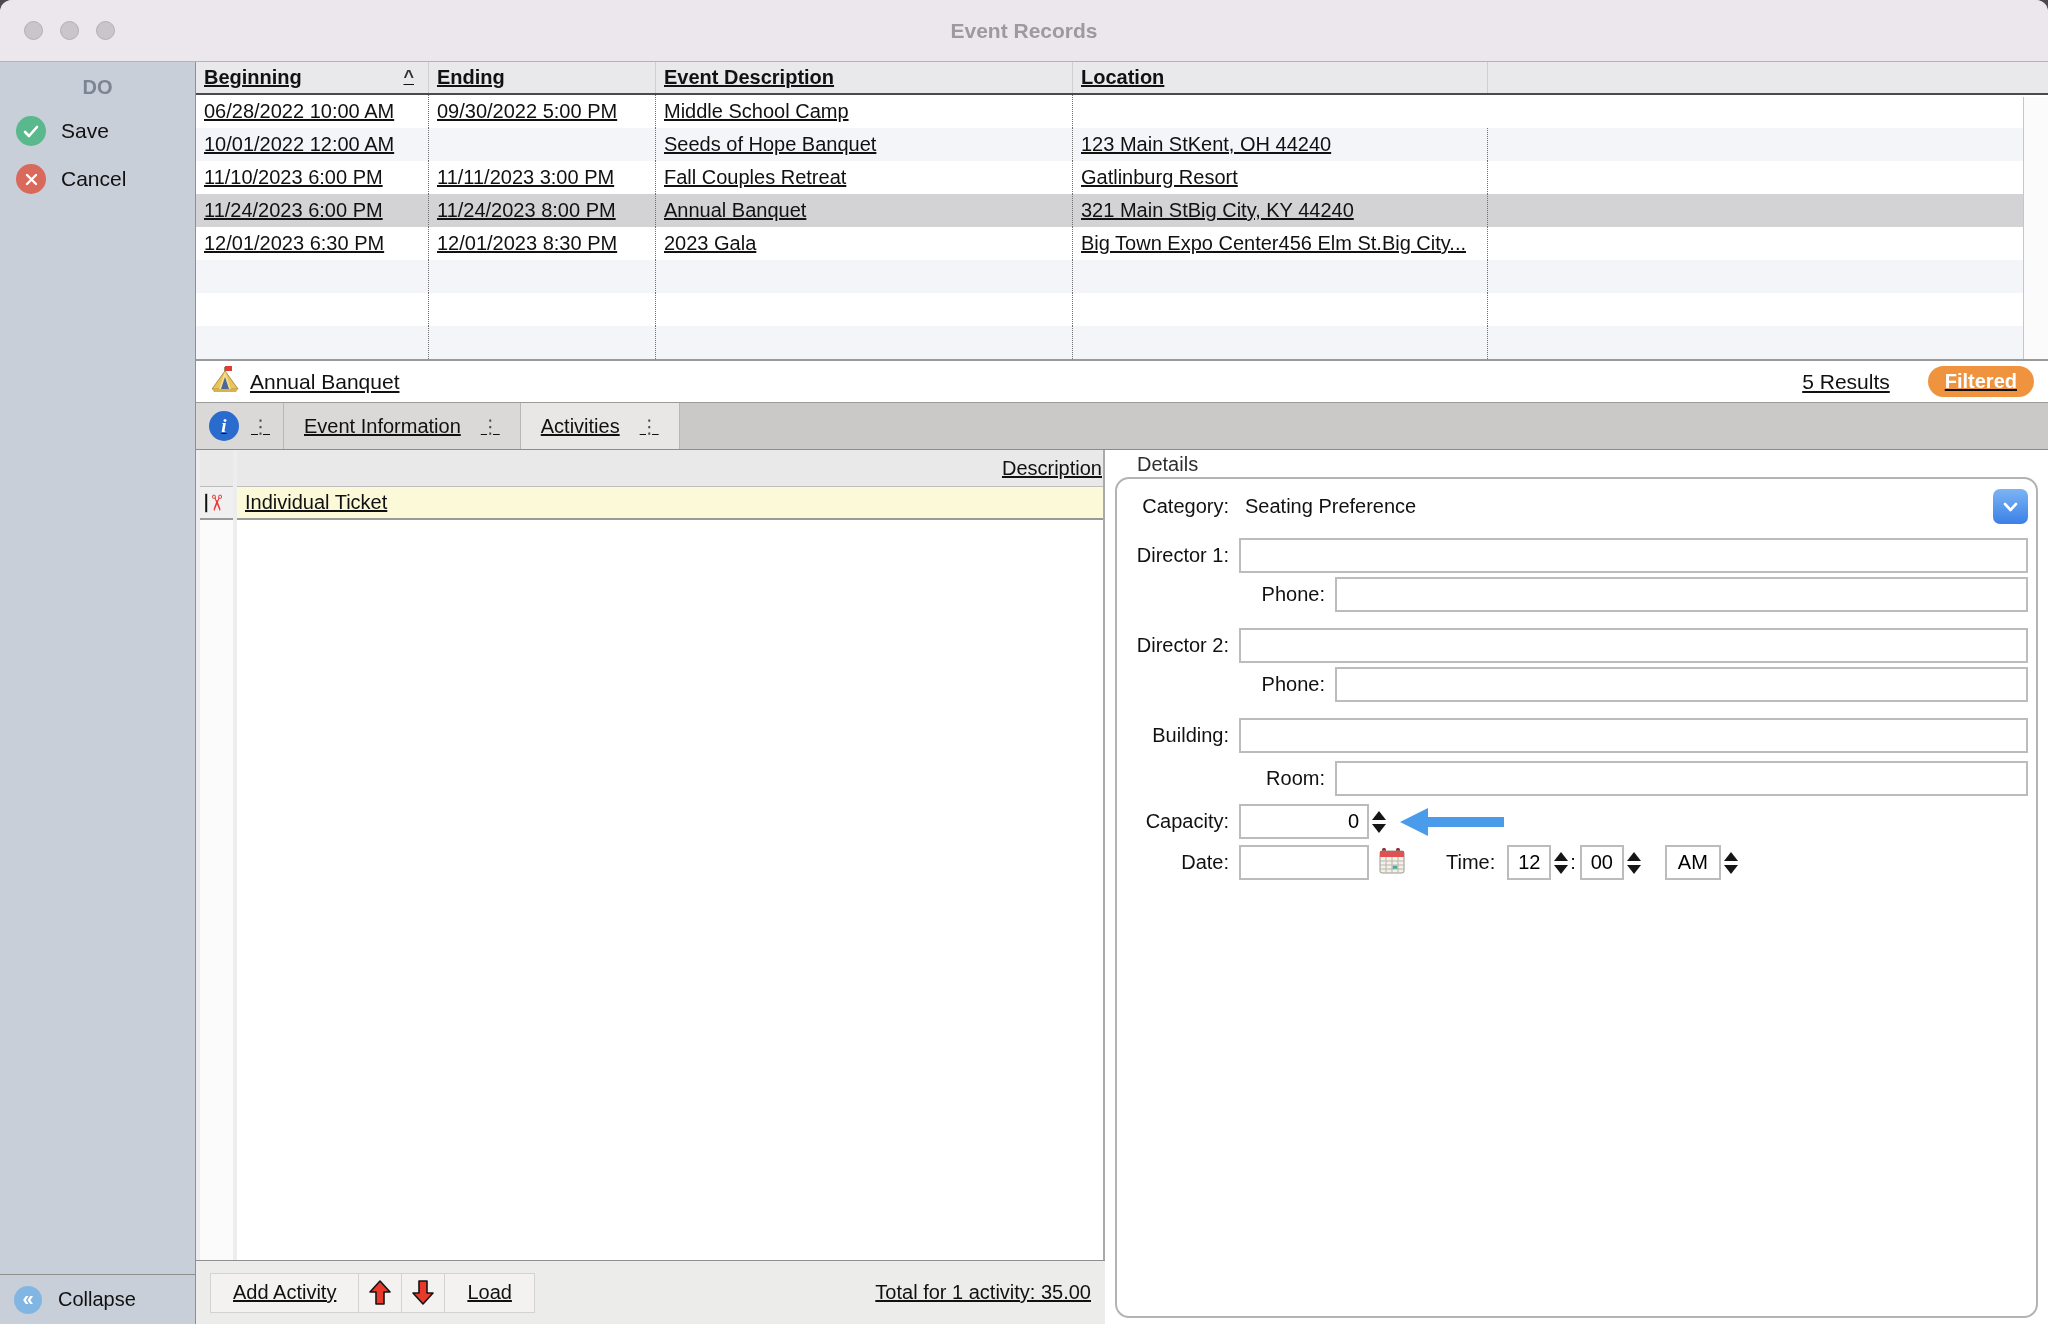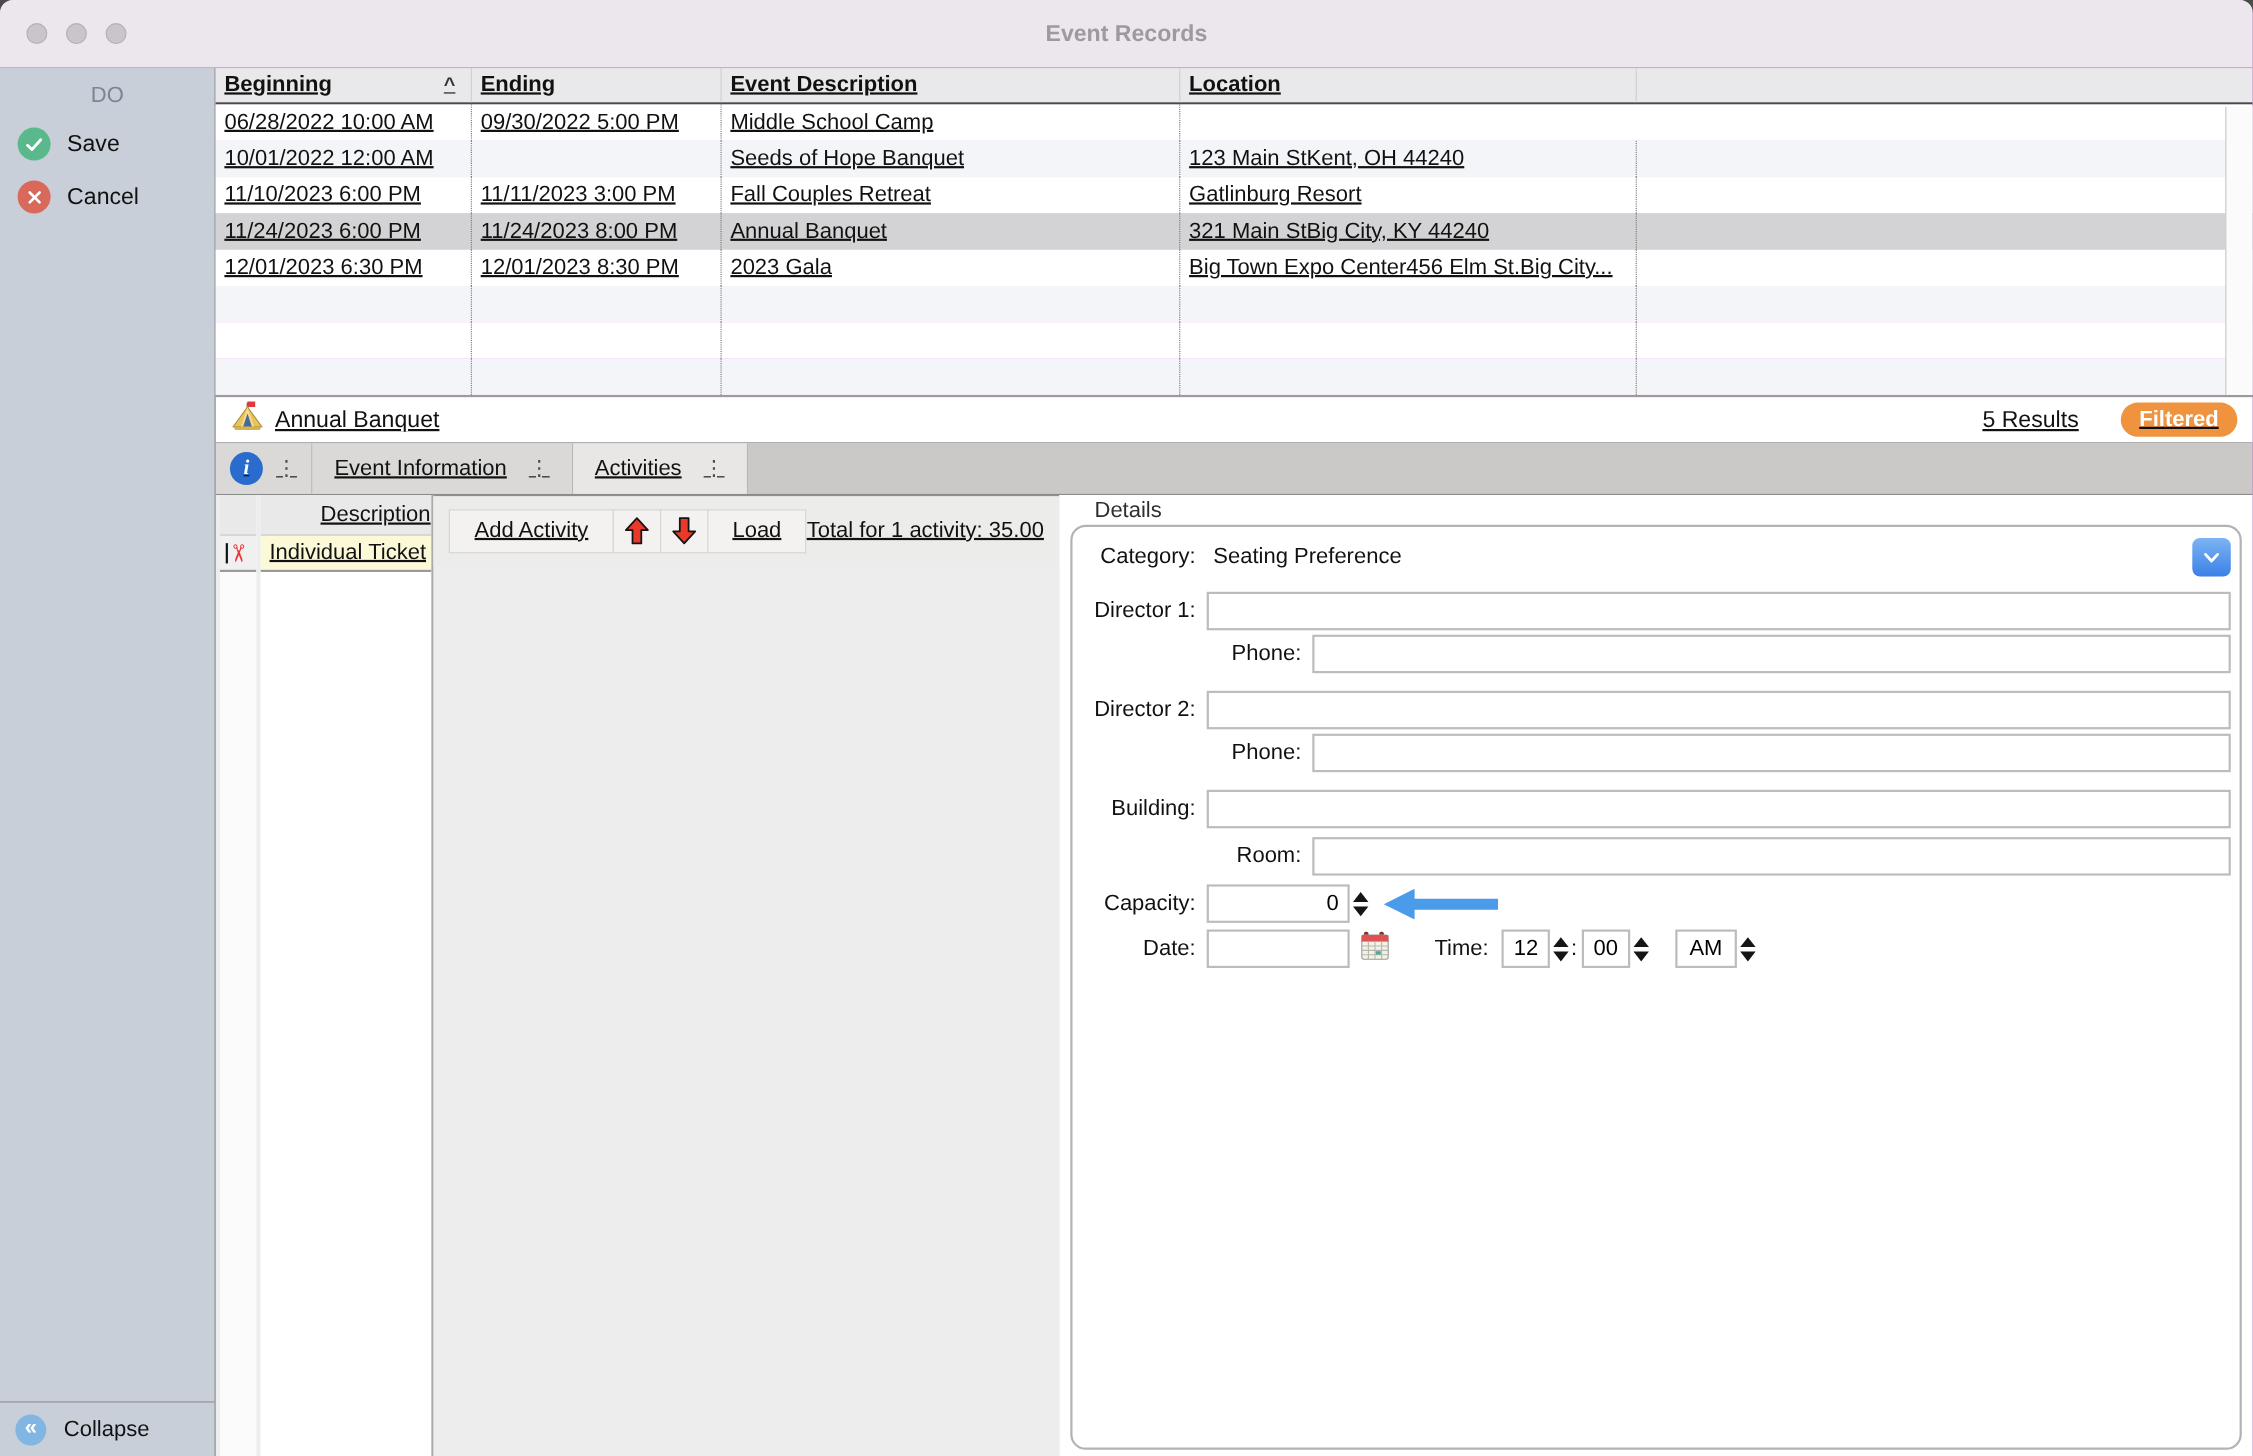--- a/index.html
+++ b/index.html
@@ -10,21 +10,21 @@
   
   .titlebar { height:62px; background:#ebe7ec; border-bottom:1px solid #b6b2b7; position:relative; display:flex; align-items:center; justify-content:center; flex:0 0 auto; }
   .traffic { position:absolute; left:24px; top:0; height:100%; display:flex; align-items:center; gap:17px; }
   .light { width:19px; height:19px; border-radius:50%; background:#c9c5ca; border:1px solid #b3afb4; }
   .win-title { font-size:21px; font-weight:bold; color:#9d99a0; }
 
   .app-body { flex:1; display:flex; min-height:0; }
 
   
   .sidebar { width:196px; flex:0 0 auto; background:#c8cfd8; border-right:1px solid #8f8f8f; display:flex; flex-direction:column; position:relative; }
-  .sidebar-header { text-align:center; font-weight:normal; font-size:20px; color:#7b8593; margin-top:14px; margin-bottom:8px; }
+  .sidebar-header { text-align:center; font-weight:bold; font-size:20px; color:#7b8593; margin-top:14px; margin-bottom:8px; }
   .side-item { display:flex; align-items:center; gap:15px; padding:9px 0 9px 16px; font-size:21px; cursor:default; }
   .circle-icon { width:30px; height:30px; border-radius:50%; display:flex; align-items:center; justify-content:center; flex:0 0 auto; }
   .collapse-bar { position:absolute; left:0; right:0; bottom:0; height:50px; border-top:1px solid #8f8f8f; display:flex; align-items:center; gap:16px; padding-left:14px; font-size:20px; }
   .collapse-circle { width:28px; height:28px; border-radius:50%; background:#82b6e2; color:#fff; display:flex; align-items:center; justify-content:center; font-size:20px; font-weight:bold; padding-bottom:2px; }
 
   
   .main { flex:1; display:flex; flex-direction:column; min-width:0;text-decoration:underline; }
 
   
   .records { position:relative; flex:0 0 auto; border-bottom:2px solid #9a9a9a; }
@@ -53,21 +53,21 @@
   .seg-info { width:88px; justify-content:center; gap:12px; }
   .info-circle { width:30px; height:30px; border-radius:50%; background:#2a6ccd; color:#fff; font-weight:bold; font-style:italic; font-family:"Liberation Serif", serif; font-size:19px; display:flex; align-items:center; justify-content:center; }
   .dots { color:#4d4d4d; font-size:19px; }
   .tab { padding:0 20px; gap:20px; cursor:default; }
   .tab-active { background:#e9e7e5; }
 
   
   .content { flex:1; display:flex; min-height:0; }
 
   
-  .act-panel { width:767px; flex:0 0 auto; display:flex; flex-direction:row; background:#ededed; }
+  .act-panel { width:909px; flex:0 0 auto; display:flex; flex-direction:column; background:#ededed; }
   .act-table { flex:1; margin-left:4px; display:flex; flex-direction:column; border-right:2px solid #aaa; background:#fff; min-height:0; }
   .act-hrow { height:37px; display:flex; flex:0 0 auto; }
   .act-row { height:33px; display:flex; flex:0 0 auto; }
   .act-rest { flex:1; display:flex; min-height:0; }
   .g { width:33px; flex:0 0 auto; }
   .gap4 { width:4px; flex:0 0 auto; background:#ededed; }
   .m { flex:1; min-width:0; }
   .act-hrow .g, .act-hrow .m { background:#e9e9e9; border-bottom:1px solid #bdbdbd; }
   .act-hrow .m { display:flex; align-items:center; justify-content:flex-end; font-size:20px; padding-right:1px; overflow:hidden; }
   .act-row .g { background:#f0f0f0; border-bottom:2px solid #9a9a9a; display:flex; align-items:center; justify-content:center; }

